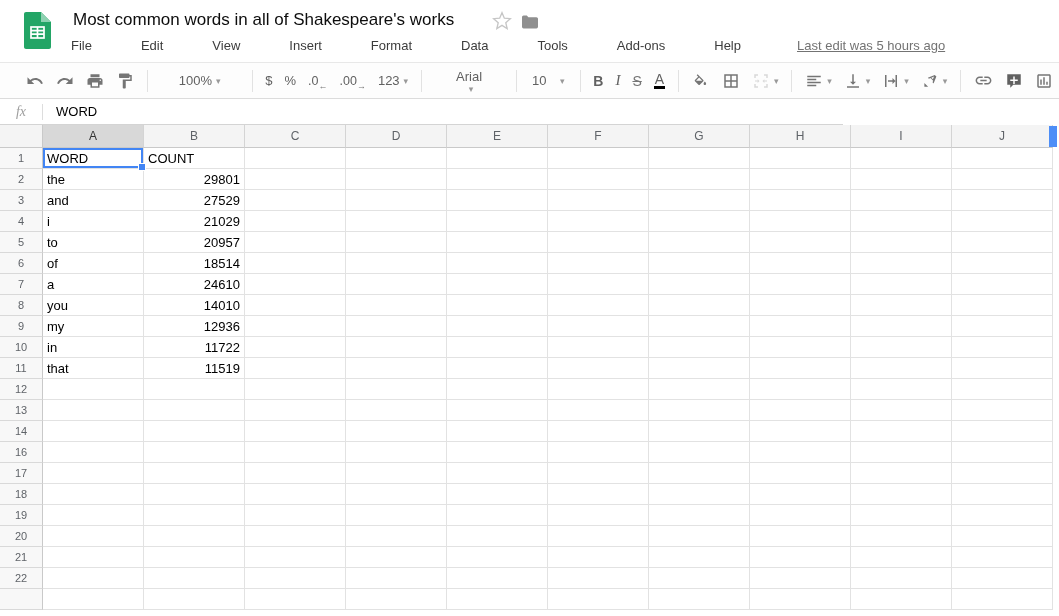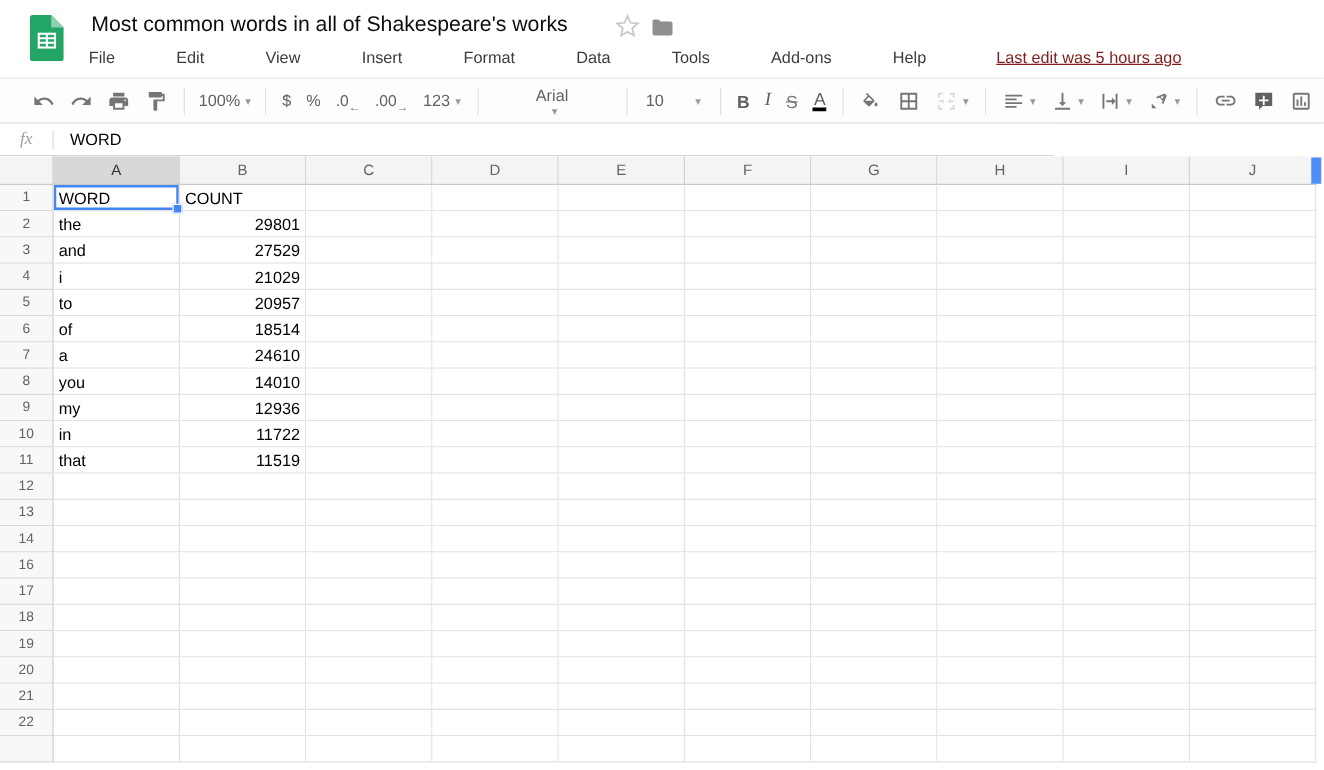--- a/index.html
+++ b/index.html
@@ -7,31 +7,31 @@
     font-family:"Liberation Sans", sans-serif; }
 
   
   .topbar { position:absolute; top:0; left:0; width:983px; height:62px; background:#fff; }
   .logo { position:absolute; left:24px; top:12px; }
   .doc-title { position:absolute; left:73px; top:10px; font-size:17px; color:#0d0d0d; }
   .star-btn { position:absolute; left:492px; top:11px; }
   .folder-btn { position:absolute; left:520px; top:14px; }
   .menubar { position:absolute; left:62px; top:35px; display:flex; align-items:center;gap:31px; }
   .menu-item { font-size:13px; color:#3c3c3c; padding:3px 9px; cursor:default; }
-  .last-edit { font-size:13px; color:#7f1d1d; text-decoration:underline; margin-left:16px; }
+  .last-edit { font-size:13px; color:#737373; text-decoration:underline; margin-left:16px; }
 
   
   .toolbar { position:absolute; top:62px; left:0; width:1059px; height:37px;
     background:#fdfdfd; border-top:1px solid #e8e8e8; border-bottom:1px solid #dcdcdc;
     display:flex; align-items:center; padding-left:20px; }
   .ti { display:flex; align-items:center; justify-content:center; height:24px; margin:0 6px; color:#757575; }
   .sep { width:1px; height:22px; background:#e2e2e2; margin:0 7px; }
   .tlabel { font-size:13px; color:#616161; }
   .caret { font-size:9px; color:#999; margin-left:4px; }
-  .zoom-sel { display:flex; align-items:center; margin:0 4px; }
+  .zoom-sel { display:flex; align-items:center; margin:0 24px; }
   .font-sel { display:flex; align-items:center; width:92px; justify-content:space-between; margin:0 6px;flex-direction:column; }
   .size-sel { display:flex; align-items:center; width:44px; justify-content:space-between; margin:0 8px; }
   .fmt-num { position:relative; font-size:12.5px; color:#616161; }
   .b-btn { font-weight:bold; font-size:14px; color:#616161; }
   .i-btn { font-style:italic; font-family:"Liberation Serif", serif; font-size:15px; color:#616161; }
   .s-btn { text-decoration:line-through; font-size:14px; color:#757575; }
   .a-btn { font-size:14px; color:#616161; border-bottom:3px solid #000; line-height:14px; padding:0 1px; }
   .muted svg { opacity:.38; }
 
   

